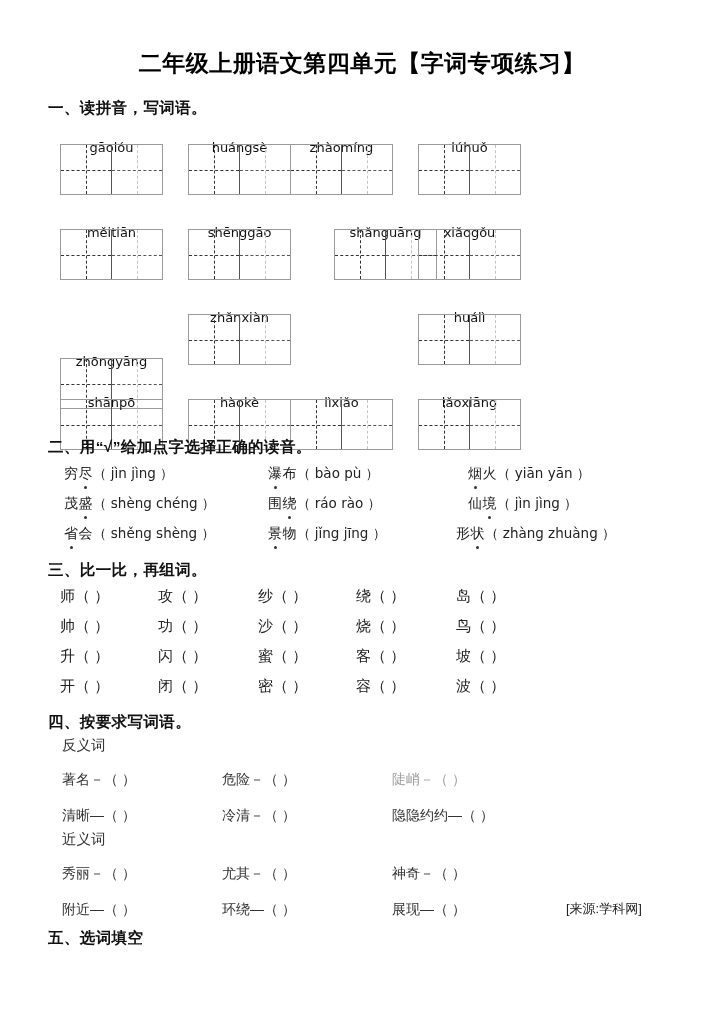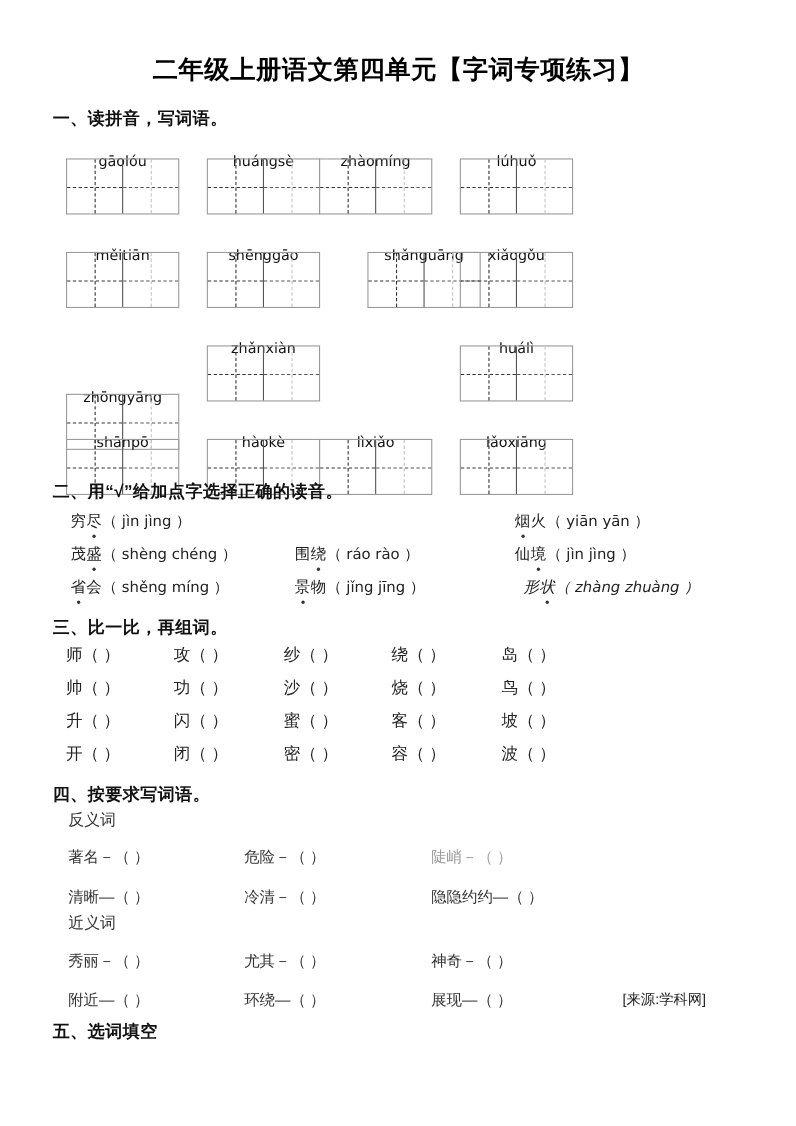--- a/index.html
+++ b/index.html
@@ -342,31 +342,32 @@
             <div class="cell light"></div>
           </div>
         </div>
       </div>
     </div>
 
   <div class="sec-head" style="top:437px;">二、用“√”给加点字选择正确的读音。</div>
   <div id="s2-root">
       <div class="s2-row" style="top: 458px;">
         <div class="s2-item" style="left: 64px;"><span class="hz"><span>穷</span><span class="dotted">尽</span></span><span class="py">（ jìn jìng ）</span></div>
+        <div class="s2-item" style="left: 268px;"><span class="hz"><span class="dotted">瀑</span><span>布</span></span><span class="py">（ bào pù ）</span></div>
         <div class="s2-item" style="left: 468px;"><span class="hz"><span class="dotted">烟</span><span>火</span></span><span class="py">（ yiān yān ）</span></div>
       </div>
       <div class="s2-row" style="top: 488px;">
         <div class="s2-item" style="left: 64px;"><span class="hz"><span>茂</span><span class="dotted">盛</span></span><span class="py">（ shèng   chéng ）</span></div>
         <div class="s2-item" style="left: 268px;"><span class="hz"><span>围</span><span class="dotted">绕</span></span><span class="py">（ ráo   rào ）</span></div>
         <div class="s2-item" style="left: 468px;"><span class="hz"><span>仙</span><span class="dotted">境</span></span><span class="py">（ jìn jìng ）</span></div>
       </div>
       <div class="s2-row" style="top: 518px;">
-        <div class="s2-item" style="left: 64px;"><span class="hz"><span class="dotted">省</span><span>会</span></span><span class="py">（ shěng   míng ）</span></div>
+        <div class="s2-item" style="left: 64px;"><span class="hz"><span class="dotted">省</span><span>会</span></span><span class="py">（ shěng   shèng ）</span></div>
         <div class="s2-item" style="left: 268px;"><span class="hz"><span class="dotted">景</span><span>物</span></span><span class="py">（ jǐng jīng ）</span></div>
-        <div class="s2-item" style="left: 476px; font-style: italic;"><span class="hz"><span>形</span><span class="dotted">状</span></span><span class="py">（ zhàng zhuàng ）</span></div>
+        <div class="s2-item" style="left: 456px;"><span class="hz"><span>形</span><span class="dotted">状</span></span><span class="py">（ zhàng zhuàng ）</span></div>
       </div>
     </div>
 
   <div class="sec-head" style="top:560px;">三、比一比，再组词。</div>
   <div id="s3-root">
       <div class="s3-row" style="top: 581px;">
         <div class="s3-cell" style="left: 60px;">师（      ）</div>
         <div class="s3-cell" style="left: 158px;">攻（      ）</div>
         <div class="s3-cell" style="left: 258px;">纱（      ）</div>
         <div class="s3-cell" style="left: 356px;">绕（      ）</div>

